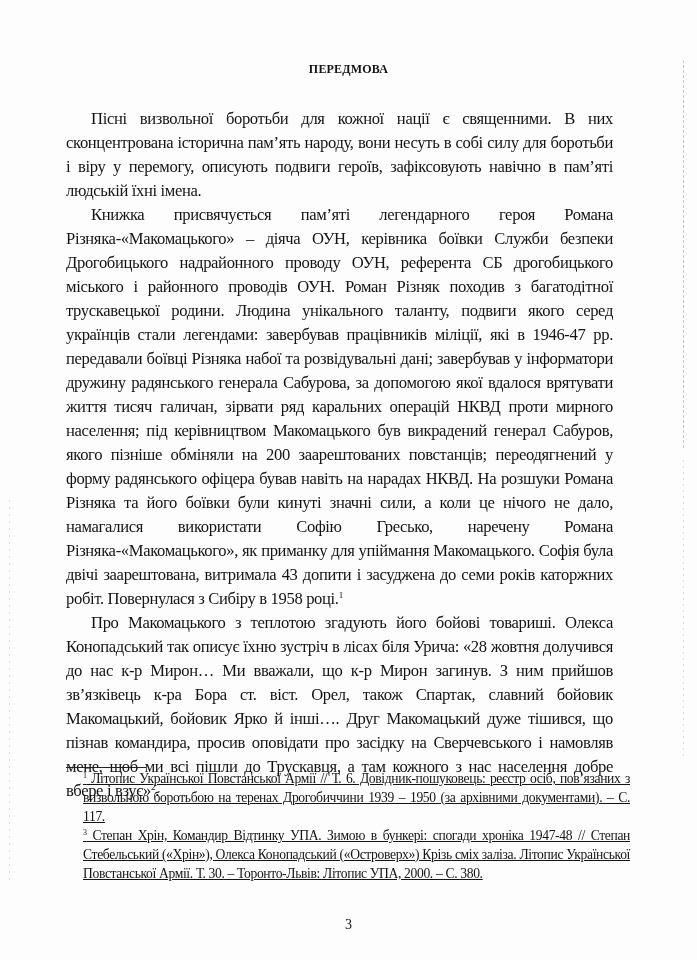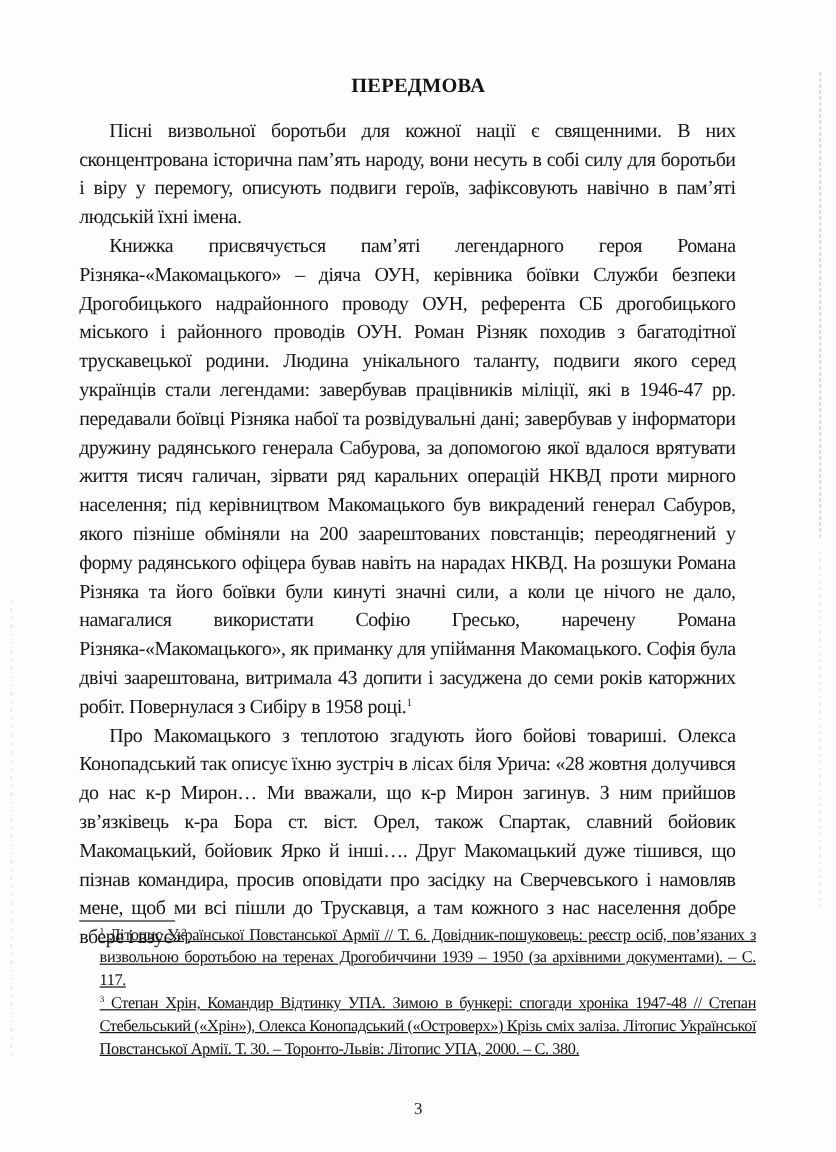--- a/index.html
+++ b/index.html
@@ -6,22 +6,22 @@
     body { width: 697px; height: 960px; position: relative; overflow: hidden;
       font-family: "Liberation Serif", "DejaVu Serif", serif; color: #141414; }
     .page { position: absolute; left: 0; top: 0; width: 697px; height: 960px; background: #fdfdfd; }
     .scan-edge { position: absolute; left: 683px; top: 60px; width: 1px; height: 390px;
       background: repeating-linear-gradient(#c9c9c9 0 3px, transparent 3px 5px); }
     .scan-edge2 { position: absolute; left: 683px; top: 460px; width: 1px; height: 300px;
       background: repeating-linear-gradient(#dadada 0 2px, transparent 2px 6px); }
     .scan-edge3 { position: absolute; left: 9px; top: 500px; width: 1px; height: 380px;
       background: repeating-linear-gradient(#dddddd 0 2px, transparent 2px 7px); }
     .title { position: absolute; left: 0; width: 697px; top: 62px; text-align: center;
-      font-weight: bold; font-size: 17px; letter-spacing: 0.2px; }
-    .body { position: absolute; left: 66px; top: 97px; width: 547px; font-size: 16.6px;
+      font-weight: bold; font-size: 12px; letter-spacing: 0.2px; }
+    .body { position: absolute; left: 66px; top: 107px; width: 547px; font-size: 16.6px;
       line-height: 24px; text-align: justify; letter-spacing: -0.35px; }
     .body p { margin: 0; text-indent: 25px; }
     sup { font-size: 9px; line-height: 0; vertical-align: 6px; }
     .fn-sep { position: absolute; left: 66px; top: 767px; width: 80px; height: 1px; background: #222; }
     .footnotes { position: absolute; left: 83px; top: 769px; width: 547px; font-size: 13.6px;
       line-height: 19px; text-align: justify; letter-spacing: -0.35px; text-decoration: underline; }
     .footnotes p { margin: 0; }
     .footnotes sup { font-size: 8px; vertical-align: 5px; }
     .page-num { position: absolute; left: 0; width: 697px; top: 917px; text-align: center; font-size: 14px; }
   </style>

